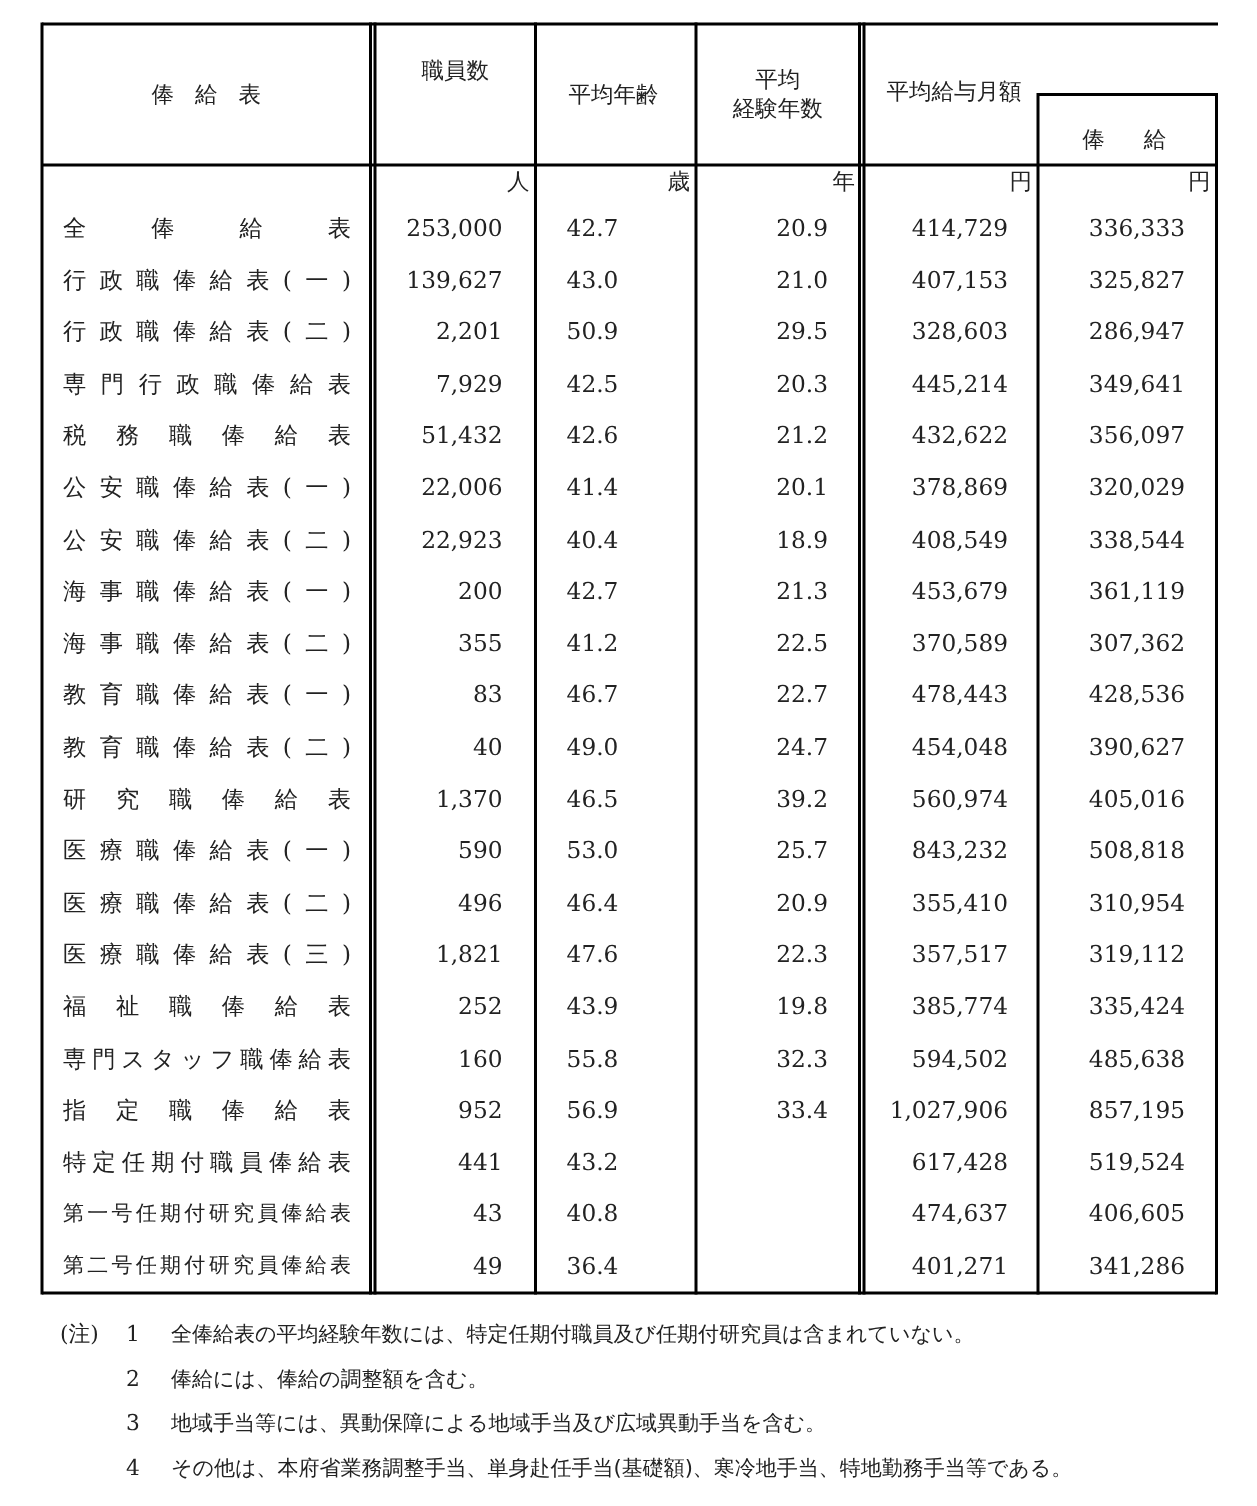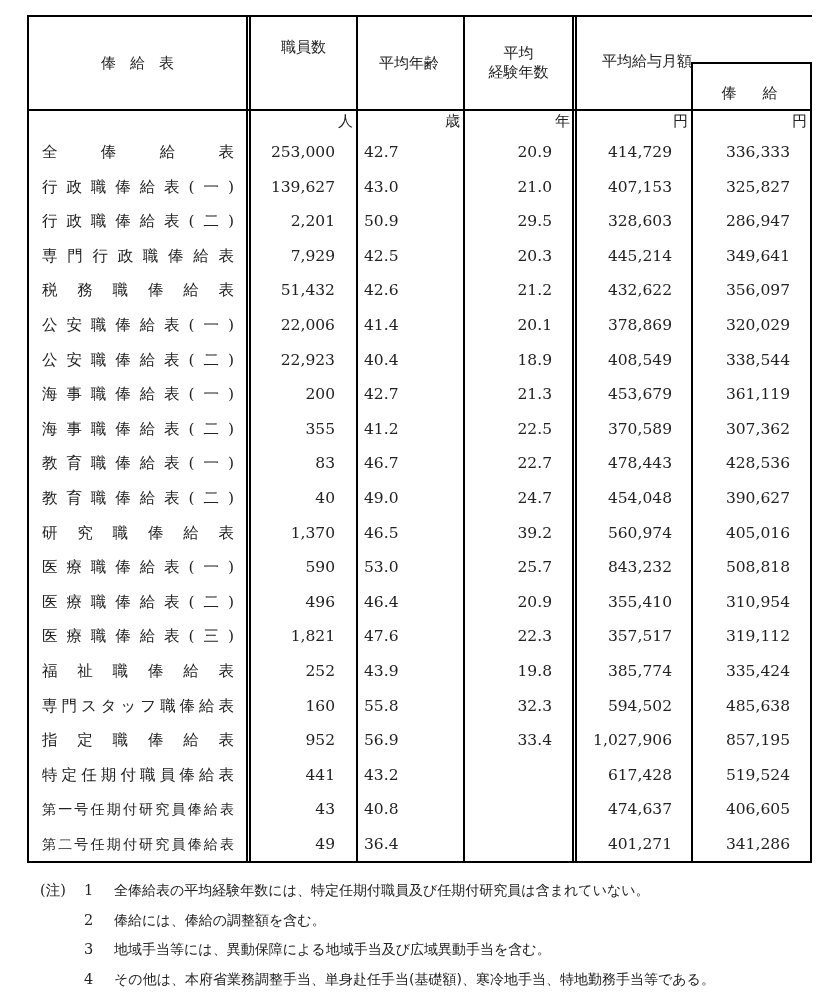--- a/index.html
+++ b/index.html
@@ -29,21 +29,21 @@
   
   .rows { position: absolute; left: 0; top: 135px; width: 838px; }
   .row { position: relative; height: 34.6px; }
   .cell {
     position: absolute; top: 0; height: 34.6px; line-height: 34.6px;
     font-size: 15.5px; white-space: nowrap; color: #222;
   }
   .c-name { left: 42px; width: 192px; text-align: justify; text-align-last: justify; }
   .c-name.small { font-size: 14px; letter-spacing: 0; }
   .c-staff { left: 250px; width: 85px; text-align: right; }
-  .c-age { left: 364px; width: 86px; text-align: left; }
+  .c-age { left: 352px; width: 86px; text-align: center; }
   .c-exp { left: 464px; width: 88px; text-align: right; }
   .c-avg { left: 576px; width: 96px; text-align: right; }
   .c-sal { left: 692px; width: 98px; text-align: right; }
 
   
   .notes { position: absolute; left: 40px; top: 879px; width: 790px; font-size: 14.5px; color: #222; }
   .note { position: relative; height: 29.5px; line-height: 22px; white-space: nowrap; }
   .note-prefix { position: absolute; left: 0; top: 0; }
   .note-num { position: absolute; left: 44px; top: 0; }
   .note-text { position: absolute; left: 74px; top: 0; font-family: "DejaVu Sans", "Liberation Sans", sans-serif; font-size: 14px; }
@@ -85,21 +85,21 @@
     <div class="hdr" style="left:251px; top:3px; width:105px; height:88px;">
       <span>職員数</span>
     </div>
     <div class="hdr" style="left:358px; top:17px; width:102px; height:92px;">
       <span>平均年齢</span>
     </div>
     <div class="hdr" style="left:465px; top:17px; width:107px; height:92px; flex-direction:column;">
       <span>平均</span>
       <span>経験年数</span>
     </div>
-    <div class="hdr" style="left:580px; top:50px; width:112px; height:22px; justify-content:flex-end;">
+    <div class="hdr" style="left:580px; top:50px; width:112px; height:22px; justify-content:center;">
       <span>平均給与月額</span>
     </div>
     <div class="hdr hdr-spaced2" style="left:693px; top:64px; width:117px; height:58px; padding-left:22px; box-sizing:border-box;">
       <span>俸給</span>
     </div>
 
     <div class="unit" style="left:251px; width:102px;">人</div>
     <div class="unit" style="left:358px; width:102px;">歳</div>
     <div class="unit" style="left:465px; width:105px;">年</div>
     <div class="unit" style="left:577px; width:111px;">円</div>

